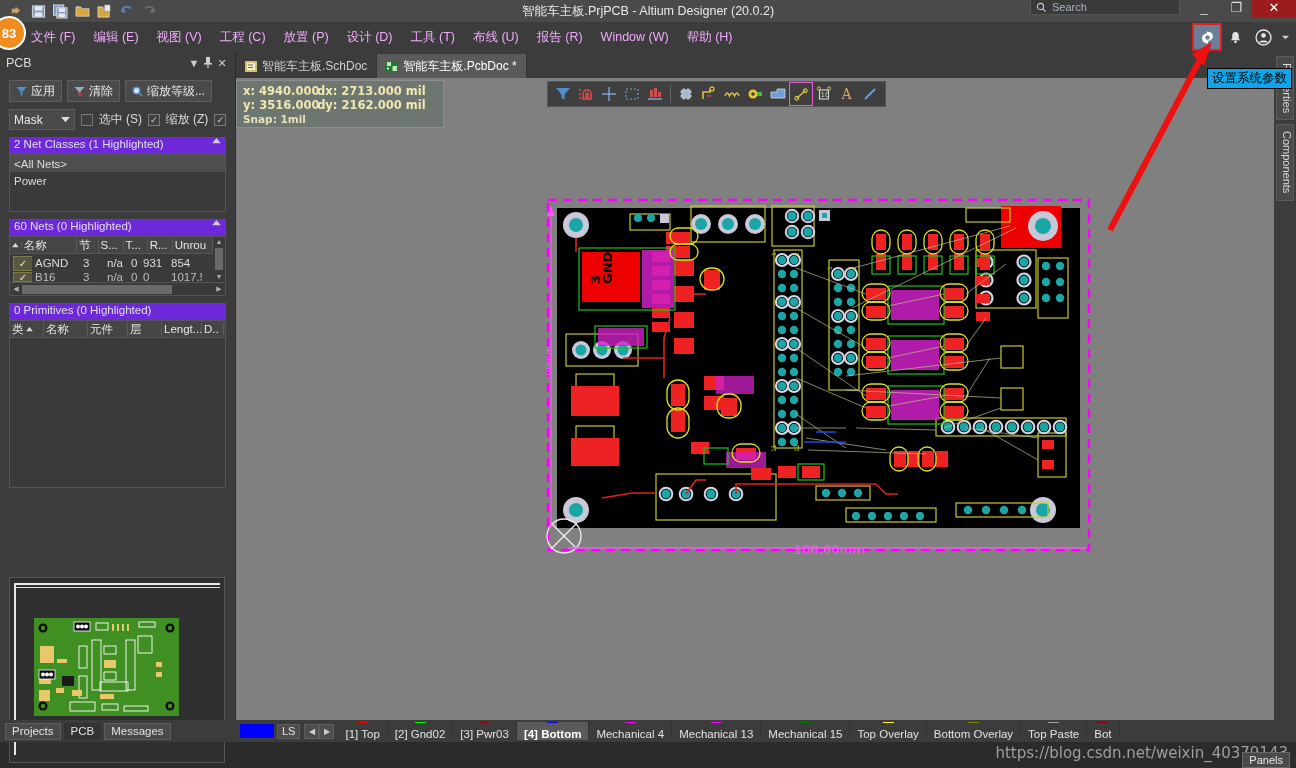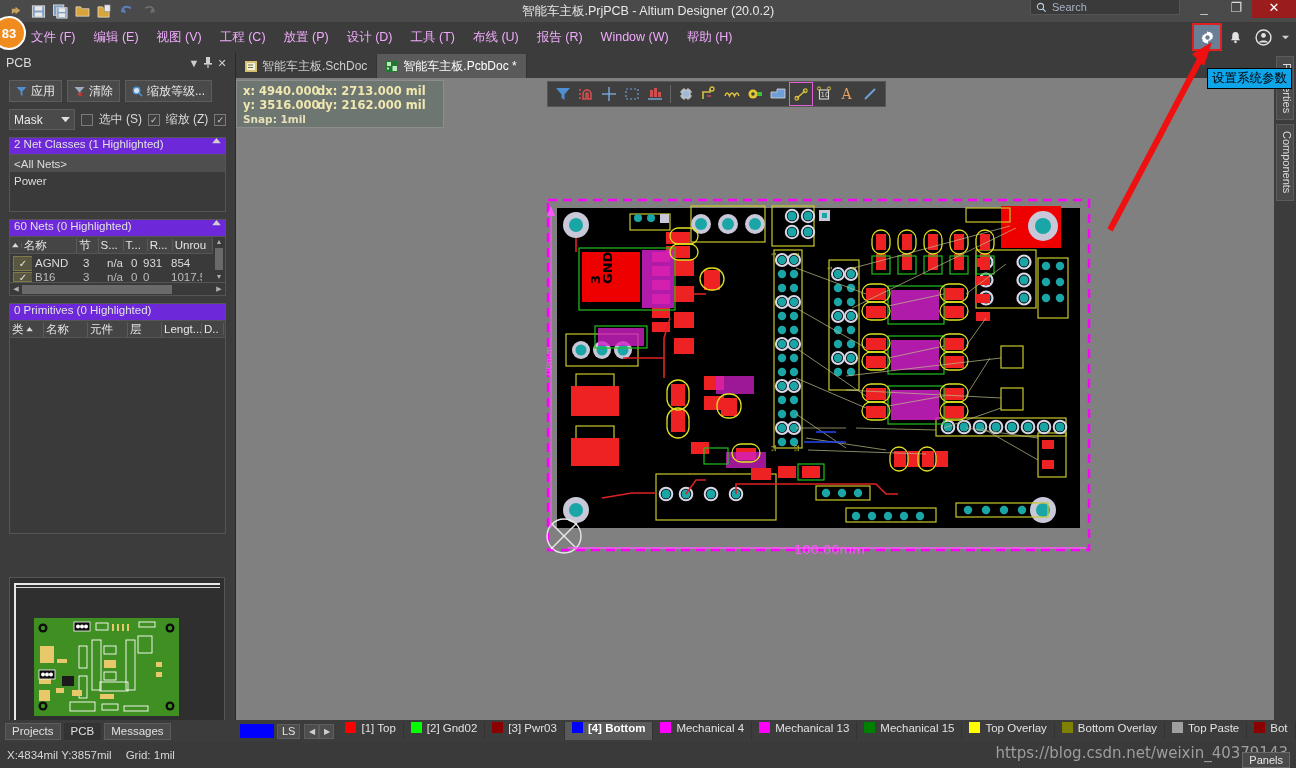--- a/index.html
+++ b/index.html
@@ -161,23 +161,24 @@
   .layerbar {
     position:absolute; left:236px; top:720px; width:1060px; height:22px;
     background:#3c3c3c; display:flex; align-items:center; gap:0px; overflow:hidden;
   }
   .ls-swatch { width:34px; height:14px; background:#0000ff; margin-left:4px; }
   .ls-btn { height:15px; background:#4d4d4d; border:1px solid #5e5e5e; color:#e4e4e4;
             font-size:11px; padding:0 4px; display:flex; align-items:center; margin-left:3px; }
   .arw { width:15px; height:15px; background:#4d4d4d; border:1px solid #5e5e5e;
          display:flex; align-items:center; justify-content:center; color:#cfcfcf; font-size:8px; }
   .laytab {
-    height:18px; display:flex; align-items:flex-start; gap:5px;
+    height:18px; display:flex; align-items:center; gap:5px;
     padding:0 7px; font-size:11.5px; color:#e2e2e2; border-right:1px solid #333;
     white-space:nowrap;
+    flex-direction:column;
   }
   .laytab.active { background:#5a5a5a; color:#ffffff; font-weight:bold; }
   .lay-sw { width:11px; height:11px; display:block; }
 
   
   .panelstrip {
     position:absolute; left:0; top:720px; width:236px; height:22px;
     background:#3c3c3c; display:flex; align-items:center; gap:3px; padding-left:5px;
   }
   .pstab { height:17px; background:#4a4a4a; border:1px solid #5d5d5d; color:#e0e0e0;
@@ -455,21 +456,21 @@
           </div>
         </div>
         <div class="hscroll">
           <div style="color:#b0b0b0; font-size:7px; width:12px; text-align:center">◀</div>
           <div class="hs-thumb" style="width:150px"></div>
           <div style="flex:1"></div>
           <div style="color:#b0b0b0; font-size:7px; width:12px; text-align:center">▶</div>
         </div>
       </div>
 
-      <div class="listbox" style="height:231px">
+      <div class="listbox" style="height:185px">
         <div class="lb-head">
           <span>0 Primitives (0 Highlighted)</span>
         </div>
         <div class="grid-head">
           <span class="gh-cell" style="width:34px; display:flex; align-items:center; gap:2px">
             <span>类</span>
             <svg width="7" height="5" viewBox="0 0 8 6">
                 <path d="M0 5 L4 0 L8 5 Z" fill="#d8d8d8"></path>
               </svg>
           </span>
@@ -1132,24 +1133,20 @@
       <span>Bot</span>
     </div>
   </div>
 
   <div class="panelstrip">
     <div class="pstab">Projects</div>
     <div class="pstab active">PCB</div>
     <div class="pstab">Messages</div>
   </div>
 
-  <div class="statusbar">
-    <span class="sb-text">X:4834mil Y:3857mil</span>
-    <span class="sb-text" style="padding-left:14px">Grid: 1mil</span>
-  </div>
   <div class="watermark">https://blog.csdn.net/weixin_40379143</div>
   <div class="panels-btn">Panels</div>
 
   <svg class="redarrow" width="120" height="200" viewBox="0 0 120 200">
     <defs>
       <marker id="ah" markerWidth="6" markerHeight="6" refX="3" refY="3" orient="auto">
         <path d="M0 0 L6 3 L0 6 Z" fill="#f01010"></path>
       </marker>
     </defs>
     <line x1="10" y1="190" x2="104" y2="12" stroke="#f01010" stroke-width="6"></line>

